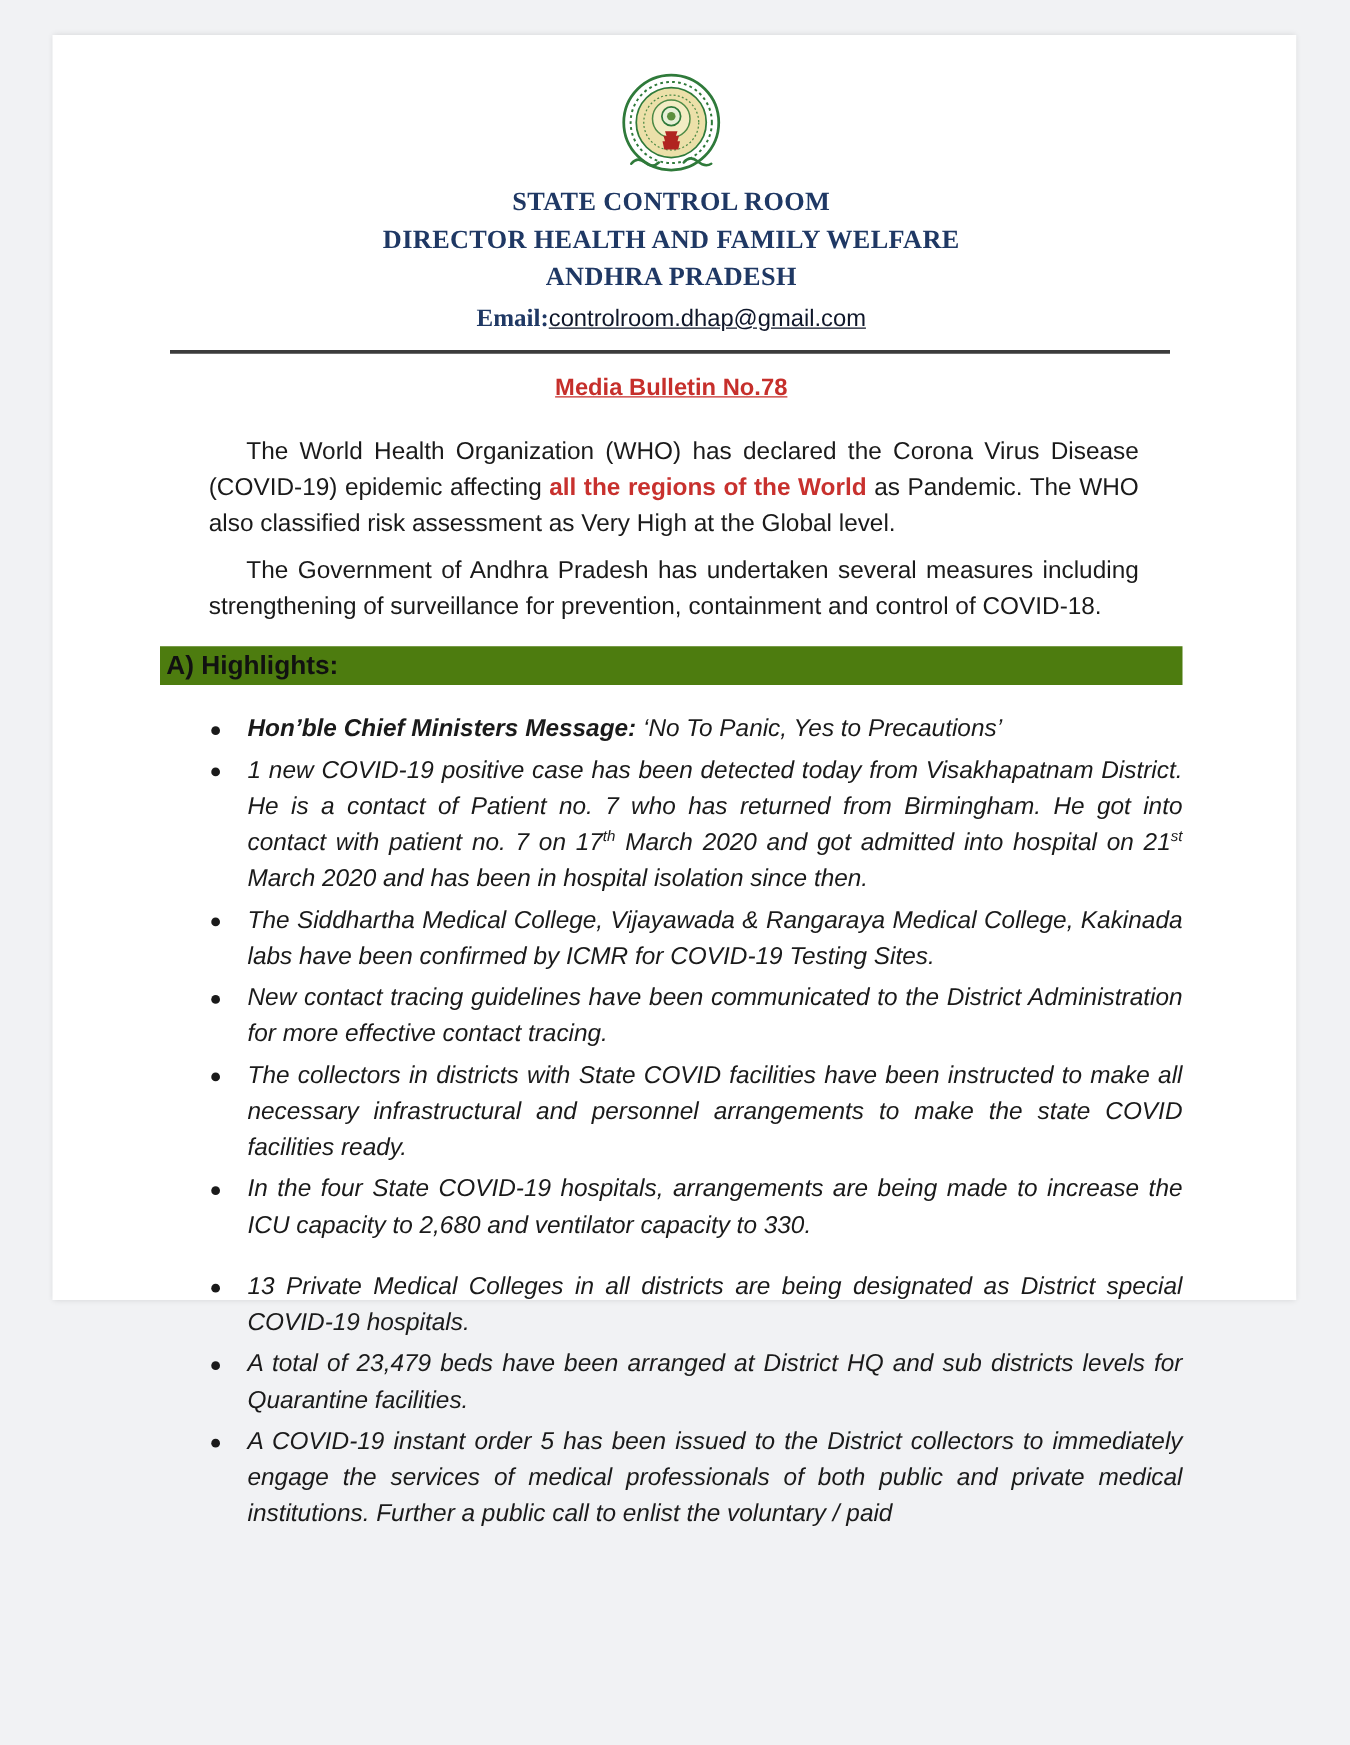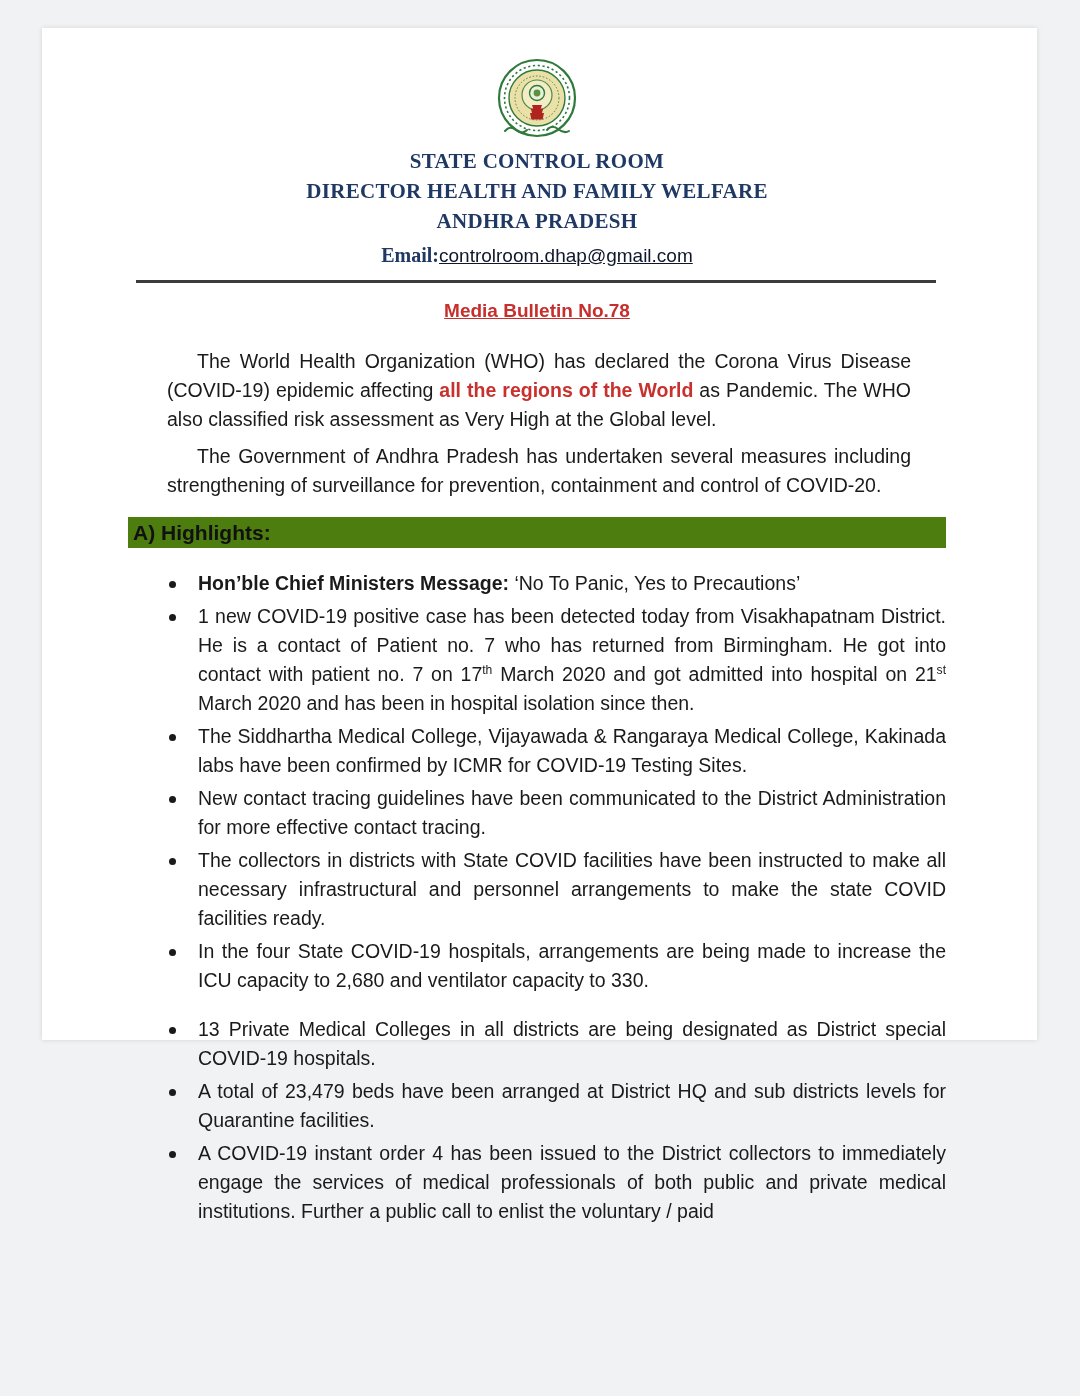--- a/index.html
+++ b/index.html
@@ -57,20 +57,21 @@
     background:#4d7c0f; padding-left:5px;
     font-weight:bold; font-size:21px; color:#111;
   }
   ul.bullets { list-style:none; margin-top:21px; }
   ul.bullets li {
     position:relative;
     padding-left:70px;
     font-size:19.5px; line-height:29px;
     text-align:justify;
     margin-bottom:4px;
+    font-style:italic;
   }
   ul.bullets li::before {
     content:""; position:absolute; left:41px; top:12px;
     width:7px; height:7px; border-radius:50%; background:#1a1a1a;
   }
   ul.bullets li.gap-top { margin-top:20px; }
   .b { font-weight:bold; }
   sup { font-size:0.62em; vertical-align:super; line-height:0; }
 </style>
 </head>
@@ -102,32 +103,32 @@
         <span class="email-label">Email:</span><a class="email-link">controlroom.dhap@gmail.com</a>
       </div>
     </div>
 
     <hr class="divider">
 
     <div class="bulletin-title">Media Bulletin No.78</div>
 
     <p class="para"><span>The World Health Organization (WHO) has declared the Corona Virus Disease (COVID-19) epidemic affecting </span><span class="red-em">all the regions of the World</span><span> as Pandemic. The WHO also classified risk assessment as Very High at the Global level.</span></p>
 
-    <p class="para">The Government of Andhra Pradesh has undertaken several measures including strengthening of surveillance for prevention, containment and control of COVID-20.</p>
+    <p class="para">The Government of Andhra Pradesh has undertaken several measures including strengthening of surveillance for prevention, containment and control of COVID-18.</p>
 
     <div class="section-bar">A) Highlights:</div>
 
     <ul class="bullets">
       <li><span class="b">Hon’ble Chief Ministers Message: </span><span>‘No To Panic, Yes to Precautions’</span></li>
 
       <li><span>1 new COVID-19 positive case has been detected today from Visakhapatnam District. He is a contact of Patient no. 7 who has returned from Birmingham. He got into contact with patient no. 7 on 17</span><sup>th</sup><span> March 2020 and got admitted into hospital on 21</span><sup>st</sup><span> March 2020 and has been in hospital isolation since then.</span></li>
 
       <li>The Siddhartha Medical College, Vijayawada &amp; Rangaraya Medical College, Kakinada labs have been confirmed by ICMR for COVID-19 Testing Sites.</li>
       <li>New contact tracing guidelines have been communicated to the District Administration for more effective contact tracing.</li>
       <li>The collectors in districts with State COVID facilities have been instructed to make all necessary infrastructural and personnel arrangements to make the state COVID facilities ready.</li>
       <li>In the four State COVID-19 hospitals, arrangements are being made to increase the ICU capacity to 2,680 and ventilator capacity to 330.</li>
       <li class="gap-top">13 Private Medical Colleges in all districts are being designated as District special COVID-19 hospitals.</li>
       <li>A total of 23,479 beds have been arranged at District HQ and sub districts levels for Quarantine facilities.</li>
-      <li>A COVID-19 instant order 4 has been issued to the District collectors to immediately engage the services of medical professionals of both public and private medical institutions. Further a public call to enlist the voluntary / paid</li>
+      <li>A COVID-19 instant order 5 has been issued to the District collectors to immediately engage the services of medical professionals of both public and private medical institutions. Further a public call to enlist the voluntary / paid</li>
     </ul>
 
   </div>
 </div>
 
 </body></html>

